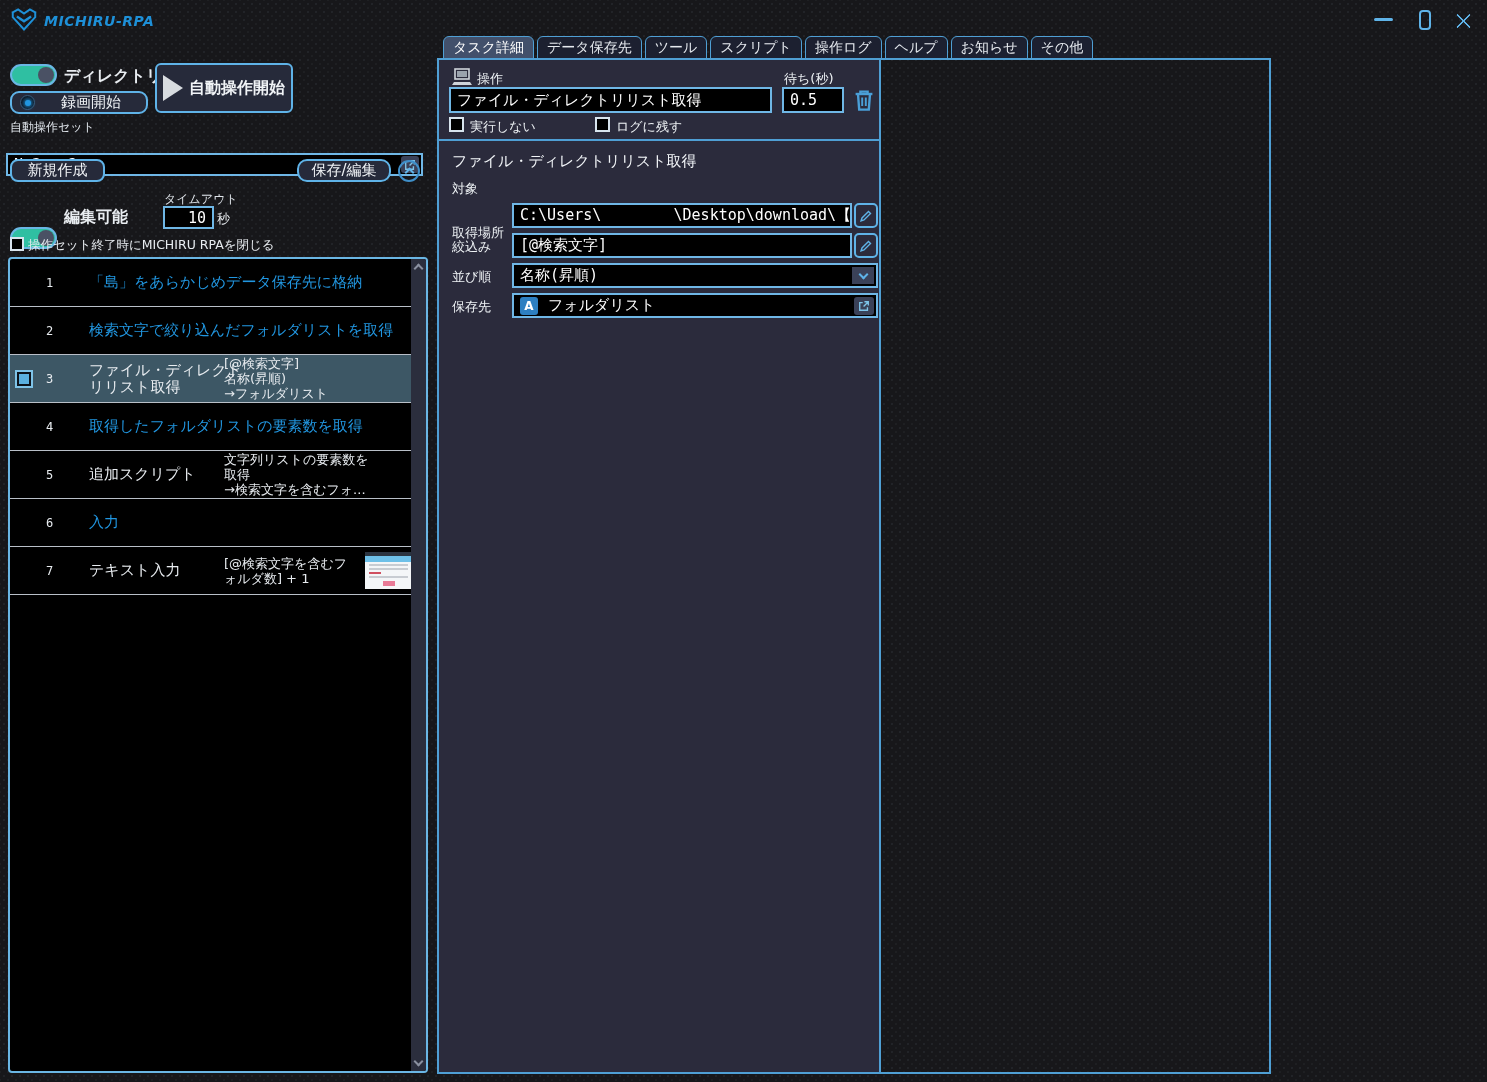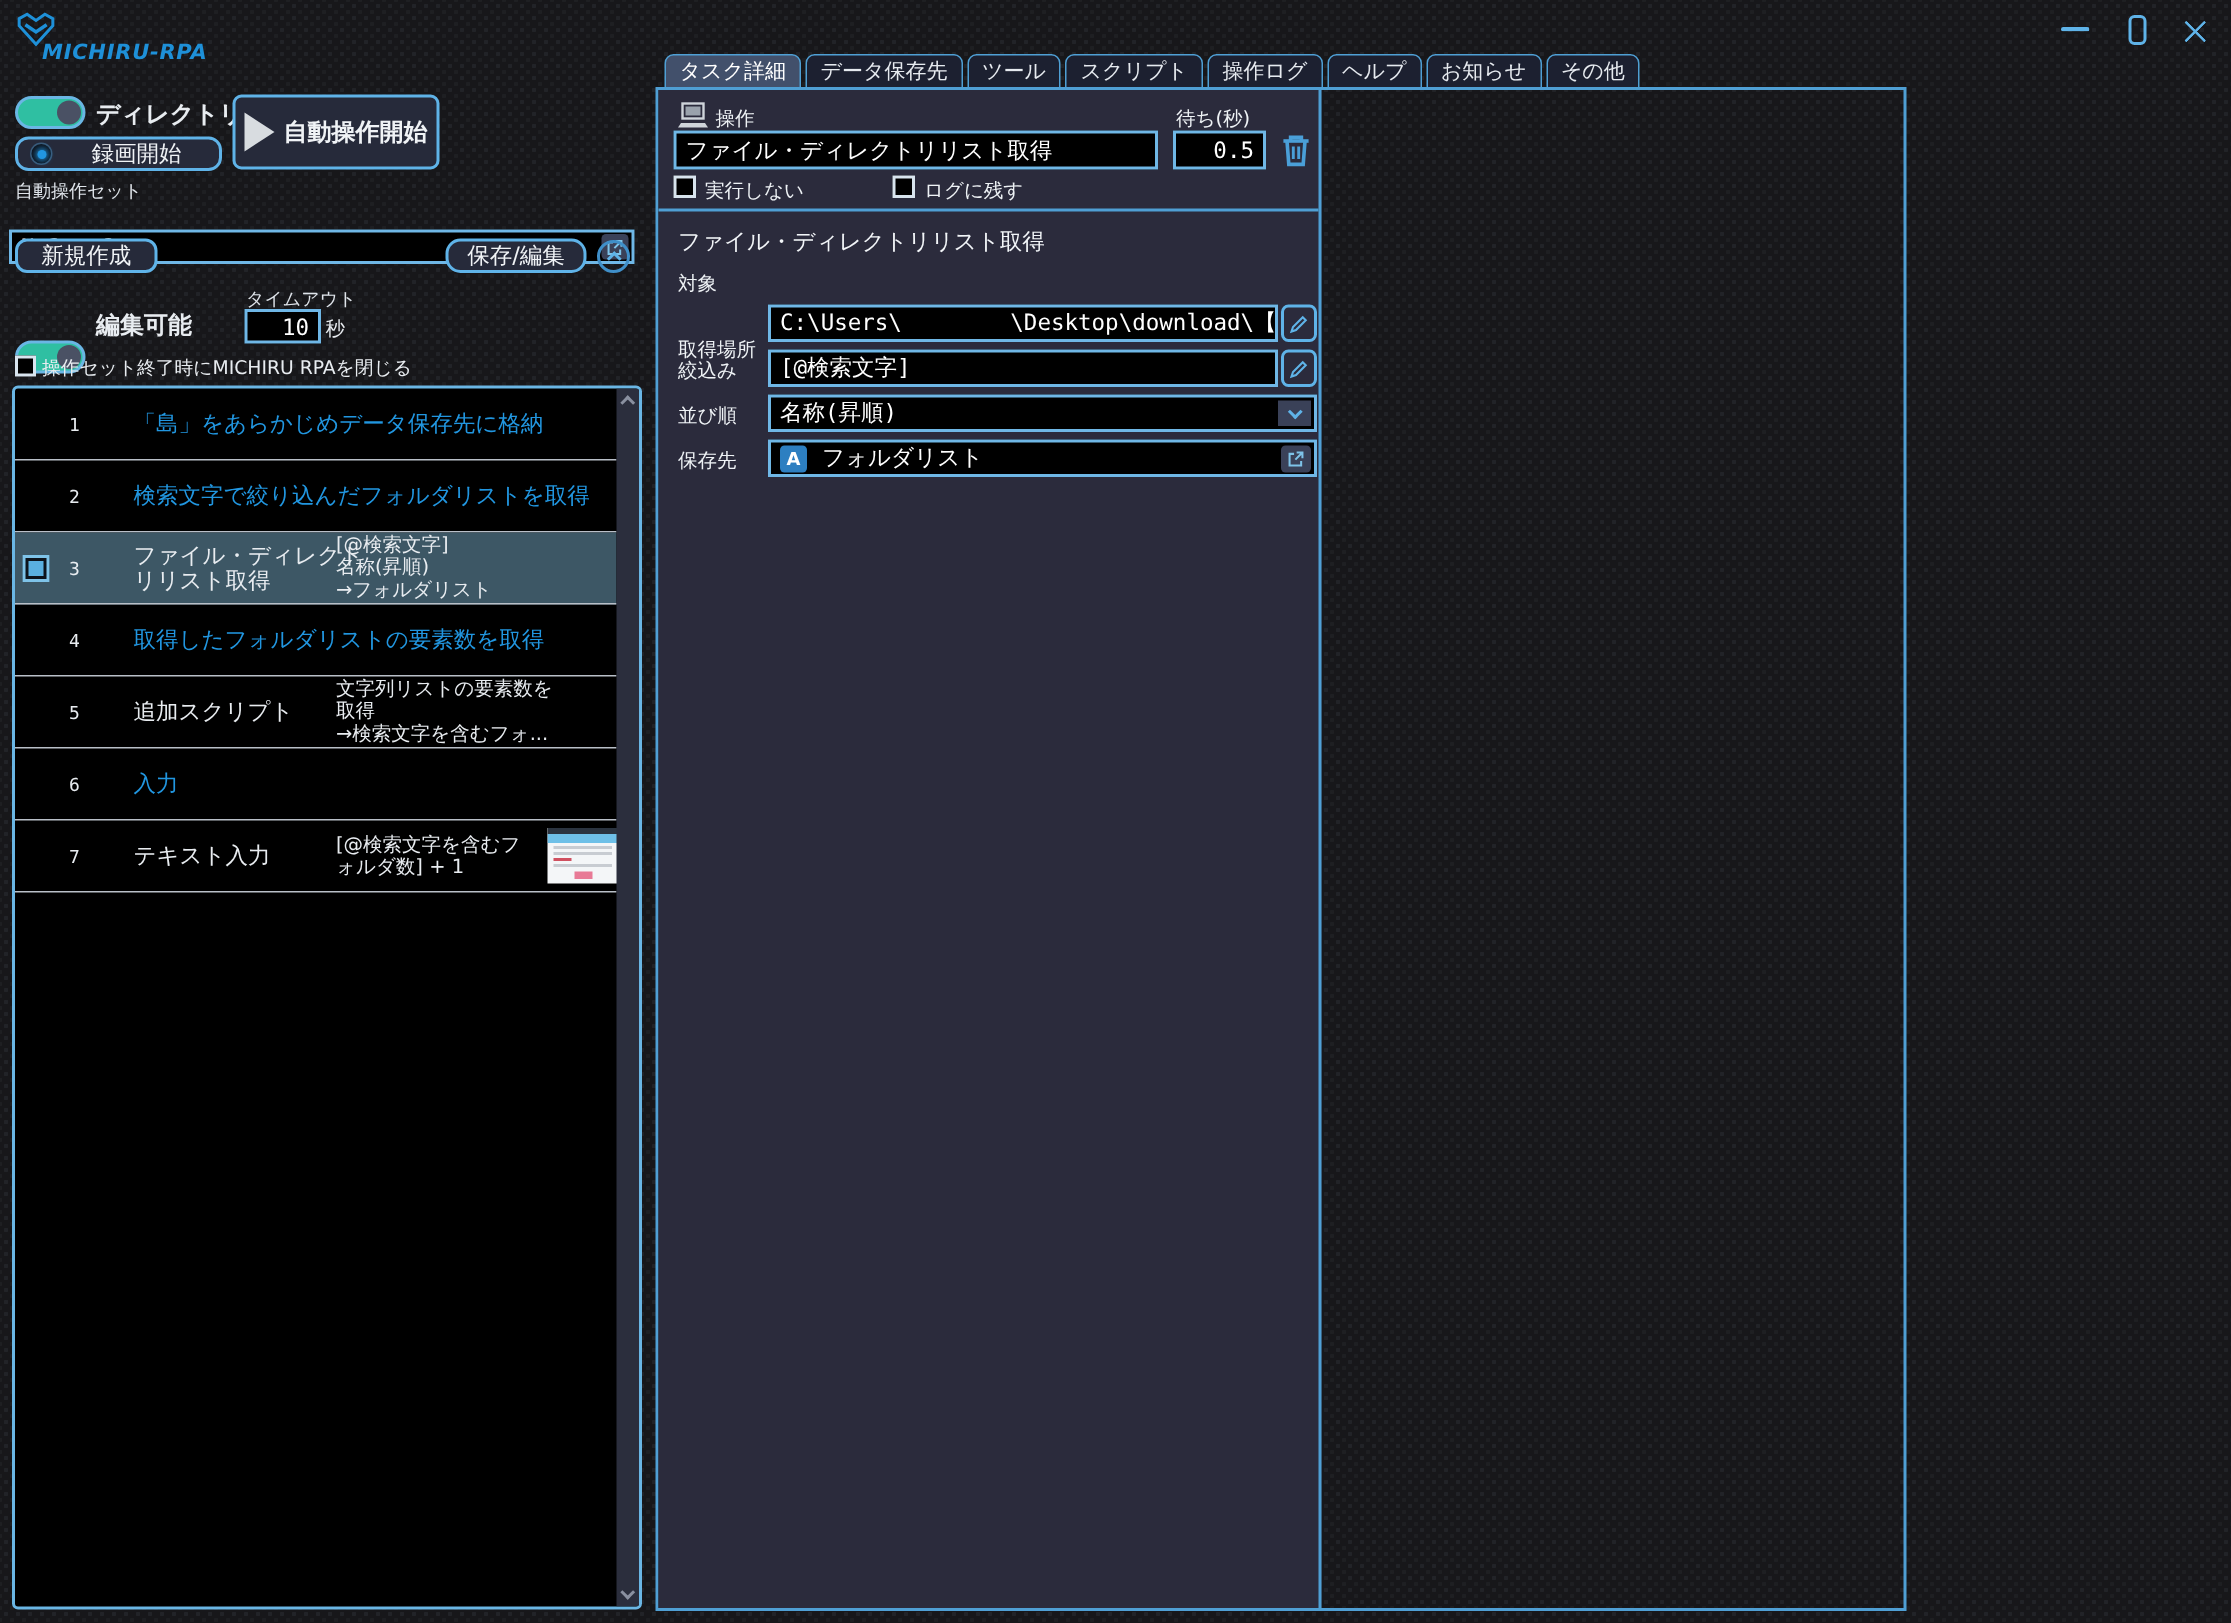--- a/index.html
+++ b/index.html
@@ -76,21 +76,21 @@
   .a-badge { width:18px; height:18px; background:#2d7fc1; border-radius:3px; color:#fff; font-size:12px; font-weight:bold; display:flex; align-items:center; justify-content:center; font-family:"DejaVu Sans","Liberation Sans",sans-serif; }
 </style>
 </head>
 <body>
 
 <div class="abs" style="left:0;top:0;width:1487px;height:36px;">
   <svg class="abs" style="left:11px;top:8px;" width="26" height="23" viewBox="0 0 44 38">
     <path d="M3 7 L12 2 L22 9 L32 2 L41 7 L41 15 L22 36 L3 15 Z" fill="none" stroke="#1e90d8" stroke-width="3.4"></path>
     <path d="M10 14 L22 22 L34 14" fill="none" stroke="#1e90d8" stroke-width="4"></path>
   </svg>
-  <span class="abs logo-text" style="left:28px;top:13px;margin-top:14px;">MICHIRU-RPA</span>
+  <span class="abs logo-text" style="left:44px;top:13px;">MICHIRU-RPA</span>
   <div class="abs winbtn" style="left:1374px;top:18px;">
       <div class="min-bar"></div>
     </div>
   <div class="abs winbtn max-rect" style="left:1419px;top:10px;"></div>
   <div class="abs winbtn close-x" style="left:1455px;top:13px;">
       <span></span>
       <span></span>
     </div>
 </div>
 
@@ -250,21 +250,21 @@
       <rect x="4" y="1" width="14" height="10" fill="none" stroke="#cfd4da" stroke-width="1.6"></rect>
       <rect x="6" y="3" width="10" height="6" fill="#9aa2ac"></rect>
       <path d="M3 14 L19 14 L21 17 L1 17 Z" fill="#cfd4da"></path>
     </svg>
     <span class="abs lbl" style="left:38px;top:10px;">操作</span>
     <span class="abs lbl" style="left:345px;top:10px;">待ち(秒)</span>
 
     <div class="abs input" style="left:10px;top:27px;width:323px;height:26px;">
       <span>ファイル・ディレクトリリスト取得</span>
     </div>
-    <div class="abs input" style="left:343px;top:27px;width:62px;height:26px;justify-content:flex-end;">
+    <div class="abs input" style="left:343px;top:27px;width:62px;height:26px;">
       <span>0.5</span>
     </div>
     <svg class="abs" style="left:413px;top:28px;" width="24" height="24" viewBox="0 0 20 20">
       <path d="M3 5 H17" stroke="#4a9fd8" stroke-width="2"></path>
       <path d="M7 5 V3 H13 V5" fill="none" stroke="#4a9fd8" stroke-width="2"></path>
       <path d="M5 5 L6 18 H14 L15 5" fill="none" stroke="#4a9fd8" stroke-width="2"></path>
       <path d="M8.5 8 V15 M11.5 8 V15" stroke="#4a9fd8" stroke-width="1.6"></path>
     </svg>
 
     <div class="abs cbox" style="left:10px;top:57px;width:15px;height:15px;"></div>

